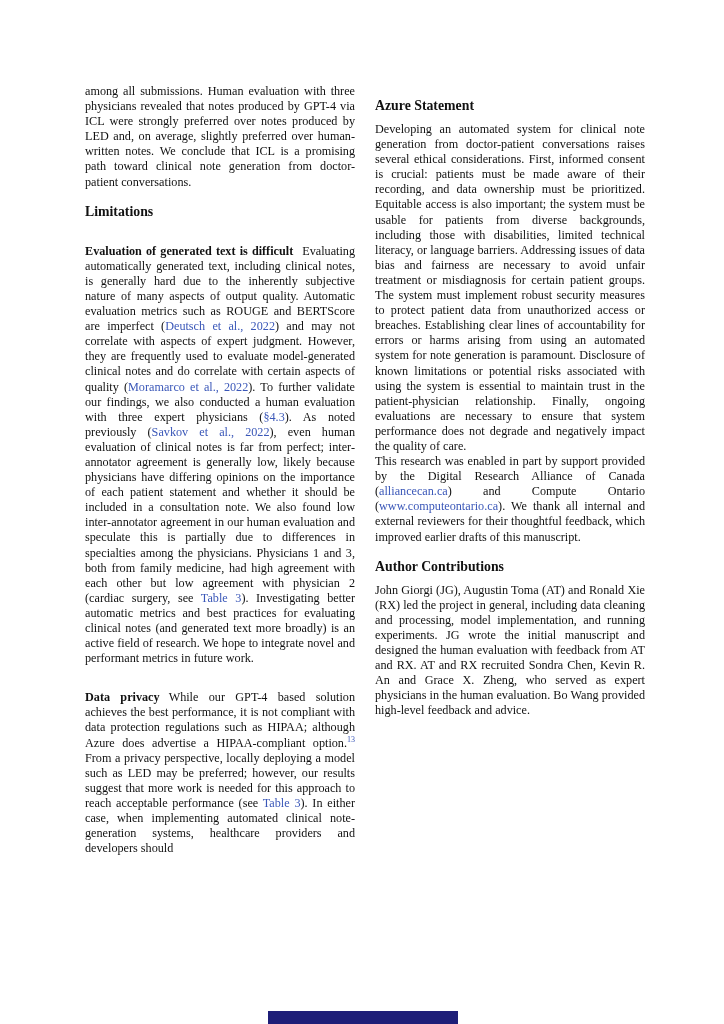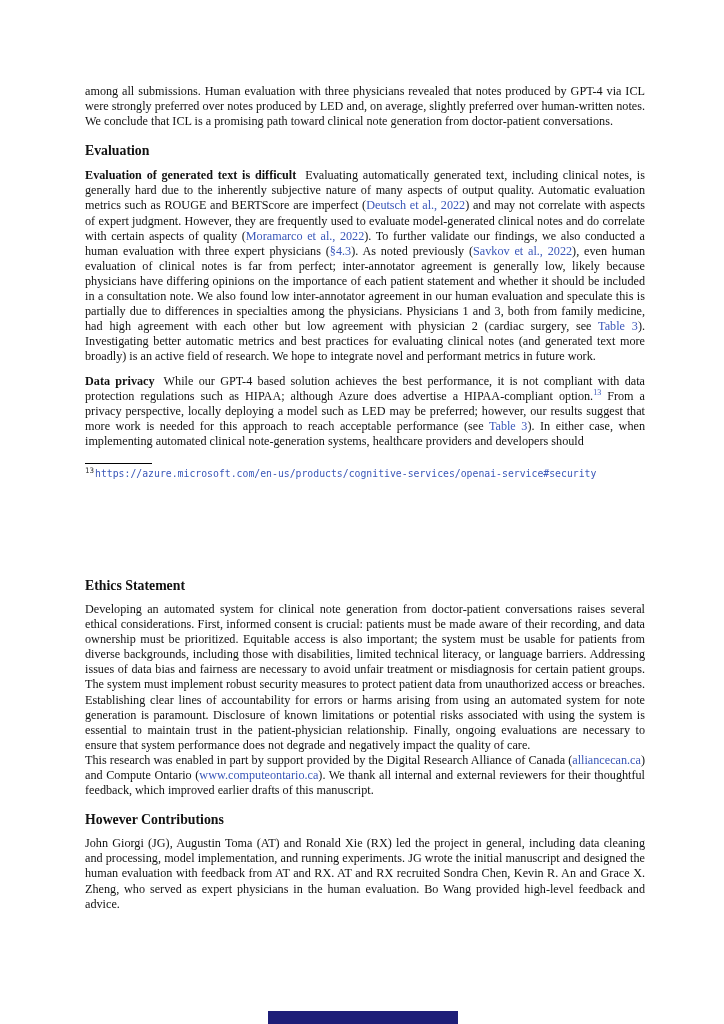--- a/index.html
+++ b/index.html
@@ -9,33 +9,32 @@
     position: relative;
     overflow: hidden;
     font-family: "Liberation Serif", serif;
     color: var(--text-color, #111111);
   }
   .page {
     position: absolute; inset: 0;
     padding: 84px 79px 0 85px;
     display: flex;
     gap: 20px;
-    flex-direction: column;
   }
   .col {
     flex: 1 1 0;
     min-width: 0;
     font-size: 12.2px;
     line-height: 15.1px;
     text-align: justify;
     hyphens: auto;
     -webkit-hyphens: auto;
   }
   .para { margin: 0; }
-  .para.runin { margin-top: 9px; }
+  .para.runin { margin-top: 24px; }
   .sec-heading {
     font-size: 13.8px;
     font-weight: bold;
     margin: 14px 0 8px 0;
     text-align: left;
     line-height: 16px;
   }
   .runin-head { margin-right: 9px; }
   .link { color: var(--link-color, #3a57b8); }
   sup.fnref {
@@ -76,33 +75,29 @@
     background: var(--bar-color, #1e1e78);
   }
 </style>
 </head>
 <body>
 
 <div class="page">
   <div class="col">
     <div id="left-blocks">
         <p class="para"><span>among all submissions. Human evaluation with three physicians revealed that notes produced by GPT-4 via ICL were strongly preferred over notes produced by LED and, on average, slightly preferred over human-written notes. We conclude that ICL is a promising path toward clinical note generation from doctor-patient conversations.</span></p>
-        <h2 class="sec-heading">Evaluation</h2>
+        <h2 class="sec-heading">Limitations</h2>
         <p class="para runin"><b class="runin-head">Evaluation of generated text is difficult</b><span>Evaluating automatically generated text, including clinical notes, is generally hard due to the inherently subjective nature of many aspects of output quality. Automatic evaluation metrics such as ROUGE and BERTScore are imperfect (</span><span class="link">Deutsch et al., 2022</span><span>) and may not correlate with aspects of expert judgment. However, they are frequently used to evaluate model-generated clinical notes and do correlate with certain aspects of quality (</span><span class="link">Moramarco et al., 2022</span><span>). To further validate our findings, we also conducted a human evaluation with three expert physicians (</span><span class="link">§4.3</span><span>). As noted previously (</span><span class="link">Savkov et al., 2022</span><span>), even human evaluation of clinical notes is far from perfect; inter-annotator agreement is generally low, likely because physicians have differing opinions on the importance of each patient statement and whether it should be included in a consultation note. We also found low inter-annotator agreement in our human evaluation and speculate this is partially due to differences in specialties among the physicians. Physicians 1 and 3, both from family medicine, had high agreement with each other but low agreement with physician 2 (cardiac surgery, see </span><span class="link">Table 3</span><span>). Investigating better automatic metrics and best practices for evaluating clinical notes (and generated text more broadly) is an active field of research. We hope to integrate novel and performant metrics in future work.</span></p>
         <p class="para runin"><b class="runin-head">Data privacy</b><span>While our GPT-4 based solution achieves the best performance, it is not compliant with data protection regulations such as HIPAA; although Azure does advertise a HIPAA-compliant option.</span><sup class="link fnref">13</sup><span> From a privacy perspective, locally deploying a model such as LED may be preferred; however, our results suggest that more work is needed for this approach to reach acceptable performance (see </span><span class="link">Table 3</span><span>). In either case, when implementing automated clinical note-generation systems, healthcare providers and developers should</span></p>
       </div>
-    <div class="footnote">
-      <div class="footnote-rule"></div>
-      <div class="footnote-text"><sup class="fn-marker">13</sup><span class="mono link">https://azure.microsoft.com/en-us/products/cognitive-services/openai-service#security</span></div>
-    </div>
   </div>
   <div class="col">
     <div id="right-blocks">
-        <h2 class="sec-heading">Ethics Statement</h2>
+        <h2 class="sec-heading">Azure Statement</h2>
         <p class="para"><span>Developing an automated system for clinical note generation from doctor-patient conversations raises several ethical considerations. First, informed consent is crucial: patients must be made aware of their recording, and data ownership must be prioritized. Equitable access is also important; the system must be usable for patients from diverse backgrounds, including those with disabilities, limited technical literacy, or language barriers. Addressing issues of data bias and fairness are necessary to avoid unfair treatment or misdiagnosis for certain patient groups. The system must implement robust security measures to protect patient data from unauthorized access or breaches. Establishing clear lines of accountability for errors or harms arising from using an automated system for note generation is paramount. Disclosure of known limitations or potential risks associated with using the system is essential to maintain trust in the patient-physician relationship. Finally, ongoing evaluations are necessary to ensure that system performance does not degrade and negatively impact the quality of care.</span></p>
         <p class="para"><span>This research was enabled in part by support provided by the Digital Research Alliance of Canada (</span><span class="link">alliancecan.ca</span><span>) and Compute Ontario (</span><span class="link">www.computeontario.ca</span><span>).  We thank all internal and external reviewers for their thoughtful feedback, which improved earlier drafts of this manuscript.</span></p>
-        <h2 class="sec-heading">However Contributions</h2>
+        <h2 class="sec-heading">Author Contributions</h2>
         <p class="para"><span>John Giorgi (JG), Augustin Toma (AT) and Ronald Xie (RX) led the project in general, including data cleaning and processing, model implementation, and running experiments.  JG wrote the initial manuscript and designed the human evaluation with feedback from AT and RX. AT and RX recruited Sondra Chen, Kevin R. An and Grace X. Zheng, who served as expert physicians in the human evaluation. Bo Wang provided high-level feedback and advice.</span></p>
       </div>
   </div>
 </div>
 
 <div class="bottom-bar"></div>
 
 </body></html>

